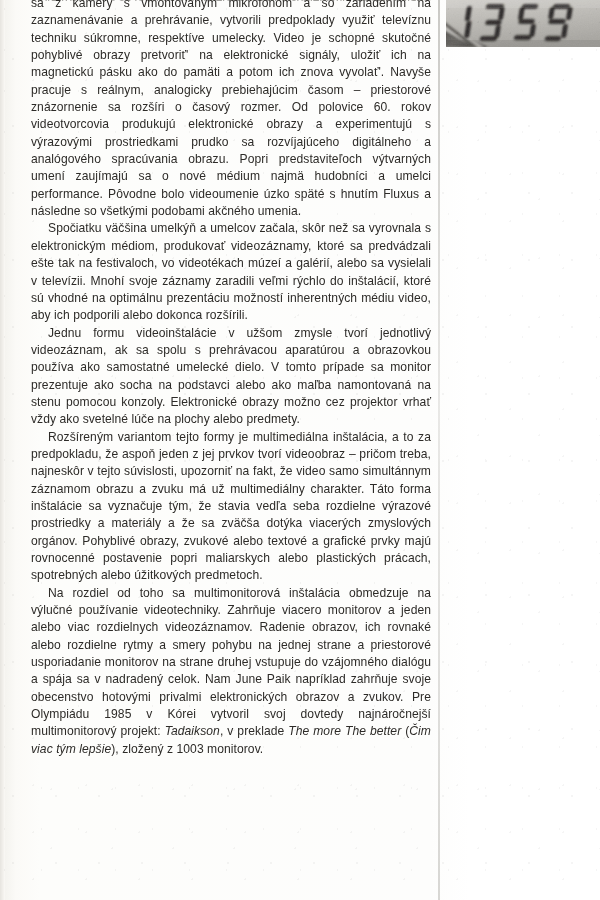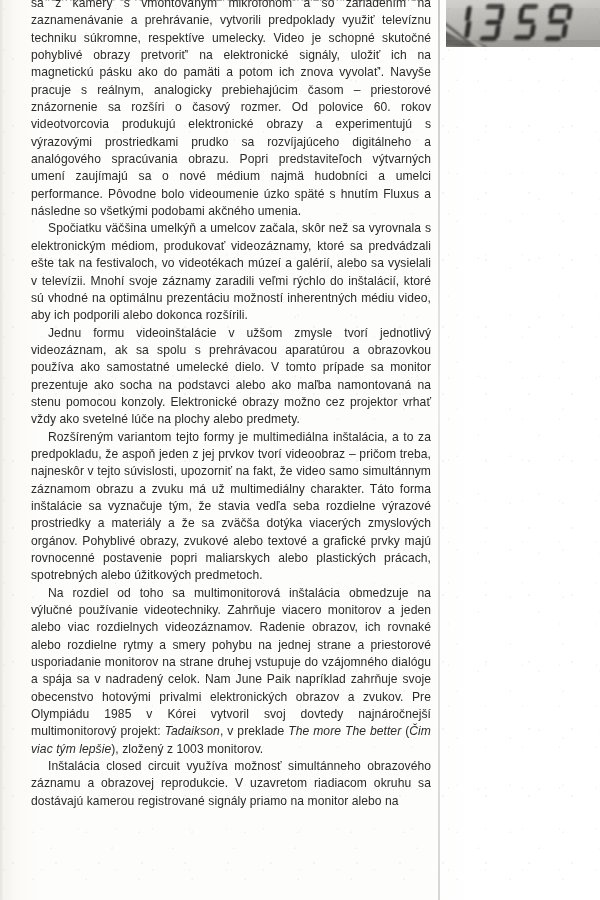--- a/index.html
+++ b/index.html
@@ -189,17 +189,16 @@
   <div id="clipline-wrap">
     <div id="clipline">ktoré roku 1965 sa prenosnými videorekordérmi spojenými batérey, ovládajúcim</div>
   </div>
 
   <div id="textcol">
       <p class="para"><span>sa z kamery s vmontovaným mikrofónom a so zariadením na zaznamenávanie a prehrávanie, vytvorili predpoklady využiť televíznu techniku súkromne, respektíve umelecky. Video je schopné skutočné pohyblivé obrazy pretvoriť' na elektronické signály, uložiť ich na magnetickú pásku ako do pamäti a potom ich znova vyvolať'. Navyše pracuje s reálnym, analogicky prebiehajúcim časom – priestorové znázornenie sa rozšíri o časový rozmer. Od polovice 60. rokov videotvorcovia produkujú elektronické obrazy a experimentujú s výrazovými prostriedkami prudko sa rozvíjajúceho digitálneho a analógového spracúvania obrazu. Popri predstaviteľoch výtvarných umení zaujímajú sa o nové médium najmä hudobníci a umelci performance. Pôvodne bolo videoumenie úzko späté s hnutím Fluxus a následne so všetkými podobami akčného umenia.</span></p>
       <p class="para indent"><span>Spočiatku väčšina umelkýň a umelcov začala, skôr než sa vyrovnala s elektronickým médiom, produkovať videozáznamy, ktoré sa predvádzali ešte tak na festivaloch, vo videotékach múzeí a galérií, alebo sa vysielali v televízii. Mnohí svoje záznamy zaradili veľmi rýchlo do inštalácií, ktoré sú vhodné na optimálnu prezentáciu možností inherentných médiu video, aby ich podporili alebo dokonca rozšírili.</span></p>
       <p class="para indent"><span>Jednu formu videoinštalácie v užšom zmysle tvorí jednotlivý videozáznam, ak sa spolu s prehrávacou aparatúrou a obrazovkou používa ako samostatné umelecké dielo. V tomto prípade sa monitor prezentuje ako socha na podstavci alebo ako maľba namontovaná na stenu pomocou konzoly. Elektronické obrazy možno cez projektor vrhať vždy ako svetelné lúče na plochy alebo predmety.</span></p>
       <p class="para indent"><span>Rozšíreným variantom tejto formy je multimediálna inštalácia, a to za predpokladu, že aspoň jeden z jej prvkov tvorí videoobraz – pričom treba, najneskôr v tejto súvislosti, upozorniť na fakt, že video samo simultánnym záznamom obrazu a zvuku má už multimediálny charakter. Táto forma inštalácie sa vyznačuje tým, že stavia vedľa seba rozdielne výrazové prostriedky a materiály a že sa zväčša dotýka viacerých zmyslových orgánov. Pohyblivé obrazy, zvukové alebo textové a grafické prvky majú rovnocenné postavenie popri maliarskych alebo plastických prácach, spotrebných alebo úžitkových predmetoch.</span></p>
       <p class="para indent"><span>Na rozdiel od toho sa multimonitorová inštalácia obmedzuje na výlučné používanie videotechniky. Zahrňuje viacero monitorov a jeden alebo viac rozdielnych videozáznamov. Radenie obrazov, ich rovnaké alebo rozdielne rytmy a smery pohybu na jednej strane a priestorové usporiadanie monitorov na strane druhej vstupuje do vzájomného dialógu a spája sa v nadradený celok. Nam June Paik napríklad zahrňuje svoje obecenstvo hotovými privalmi elektronických obrazov a zvukov. Pre Olympiádu 1985 v Kórei vytvoril svoj dovtedy najnáročnejší multimonitorový projekt: </span><span class="it">Tadaikson</span><span>, v preklade </span><span class="it">The more The better</span><span> (</span><span class="it">Čim viac tým lepšie</span><span>), zložený z 1003 monitorov.</span></p>
-      <p class="para indent"><span>Inštalácia closed circuit využíva možnosť simultánneho obrazového záznamu a obrazovej reprodukcie. V uzavretom riadiacom okruhu sa dostávajú kamerou registrované signály priamo na monitor alebo na</span></p>
     </div>
 
   <div id="grain"></div>
 </div>
 
 </body></html>

